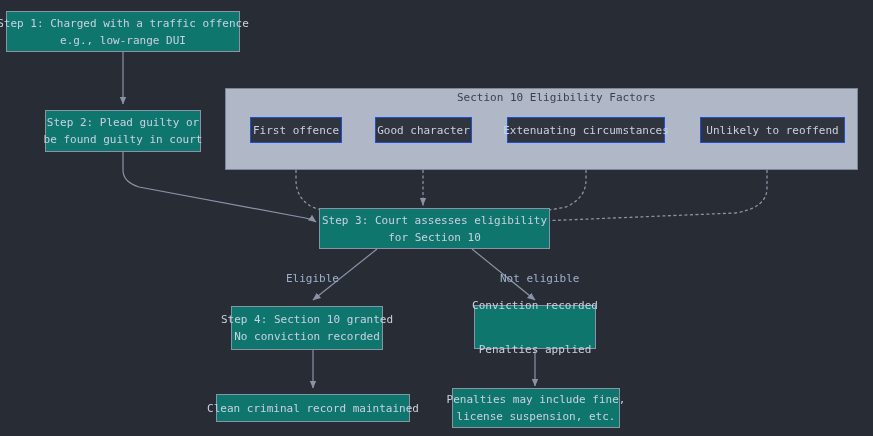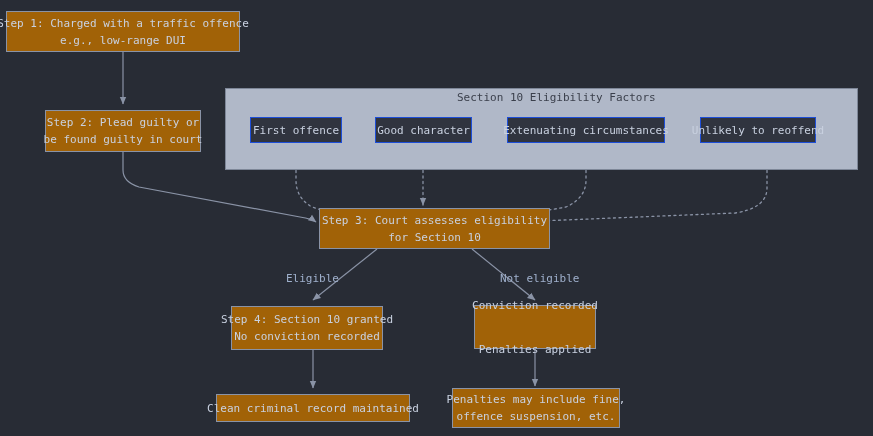--- a/index.html
+++ b/index.html
@@ -23,21 +23,21 @@
     position: absolute;
     left: 0;
     top: 0;
     width: 873px;
     height: 436px;
     pointer-events: none;
   }
   .node {
     position: absolute;
     box-sizing: border-box;
-    background: #a16207;
+    background: #0f766e;
     border: 1px solid #8a93a6;
     color: #c9d1e0;
     font-size: 11px;
     line-height: 17px;
     display: flex;
     align-items: center;
     justify-content: center;
     text-align: center;
     white-space: pre;
     letter-spacing: 0px;
@@ -124,21 +124,21 @@
 
   <div class="factor-node" style="left:250px; top:117px; width:92px; height:26px;">
     <span>First offence</span>
   </div>
   <div class="factor-node" style="left:375px; top:117px; width:97px; height:26px;">
     <span>Good character</span>
   </div>
   <div class="factor-node" style="left:507px; top:117px; width:158px; height:26px;">
     <span>Extenuating circumstances</span>
   </div>
-  <div class="factor-node" style="left:700px; top:117px; width:116px; height:26px;">
+  <div class="factor-node" style="left:700px; top:117px; width:145px; height:26px;">
     <span>Unlikely to reoffend</span>
   </div>
 
   <div class="node" style="left:6px; top:11px; width:234px; height:41px; flex-direction:column;">
     <span>Step 1: Charged with a traffic offence</span>
     <span>e.g., low-range DUI</span>
   </div>
 
   <div class="node" style="left:45px; top:110px; width:156px; height:42px; flex-direction:column;">
     <span>Step 2: Plead guilty or</span>
@@ -159,19 +159,19 @@
     <span>Clean criminal record maintained</span>
   </div>
 
   <div class="node" style="left:474px; top:305px; width:122px; height:44px; flex-direction:column;gap:27px;">
     <span>Conviction recorded</span>
     <span>Penalties applied</span>
   </div>
 
   <div class="node" style="left:452px; top:388px; width:168px; height:40px; flex-direction:column;justify-content:center;">
     <span>Penalties may include fine,</span>
-    <span>offence suspension, etc.</span>
+    <span>license suspension, etc.</span>
   </div>
 
   <div class="edge-label" style="left:286px; top:272px;">Eligible</div>
   <div class="edge-label" style="left:500px; top:272px;">Not eligible</div>
 
 </div>
 
 </body></html>

